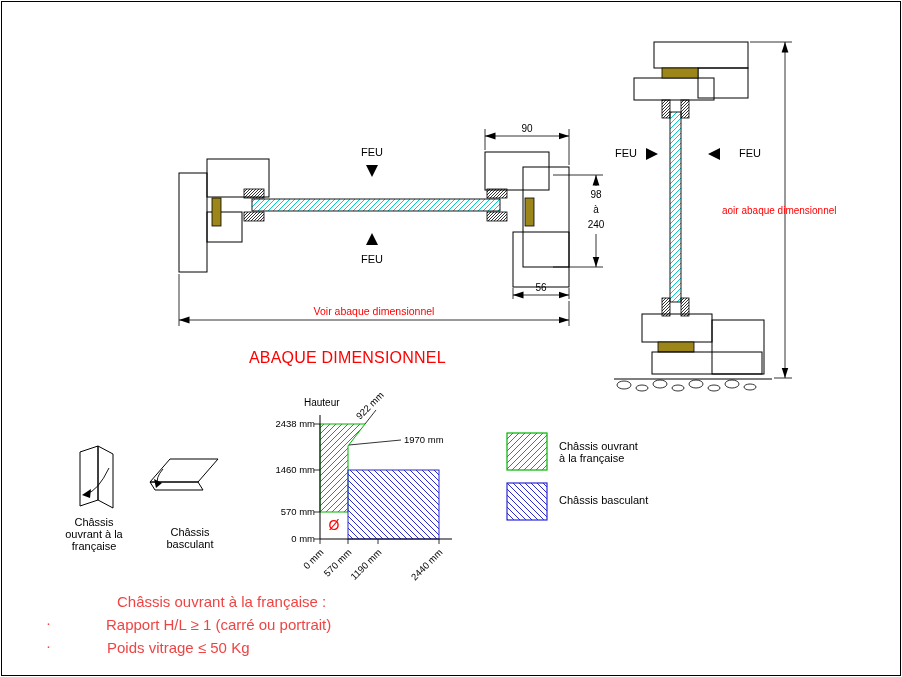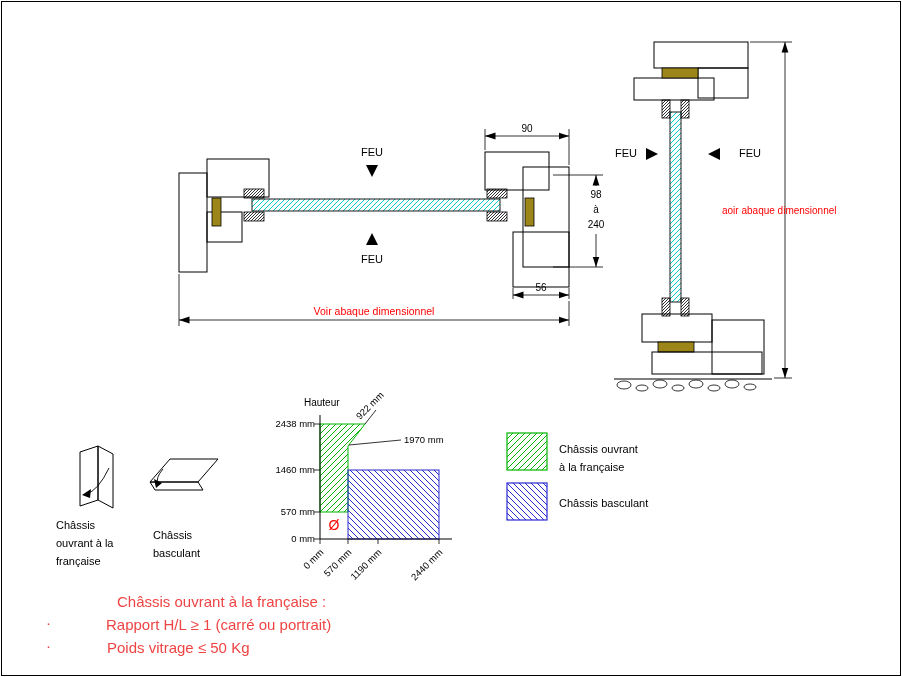--- a/index.html
+++ b/index.html
@@ -1,22 +1,22 @@
 <!DOCTYPE html>
 <html><head>
 <meta charset="utf-8">
 <style>
   *{box-sizing:border-box}
   body{margin:0;background:#fff;font-family:"Liberation Sans","DejaVu Sans",sans-serif}
   .page{position:relative;width:900px;height:675px;margin:1px;border:1px solid #000;background:#fff;overflow:hidden}
   .canvas{position:absolute;left:0;top:0}
   .abs{position:absolute}
-  .lbl{font-size:11px;line-height:18px;color:#000}
+  .lbl{font-size:11px;line-height:12px;color:#000}
   .pre{white-space:pre-line}
-  .center{text-align:left}
+  .center{text-align:center}
   .title-red{font-size:16px;color:#FF0000;letter-spacing:.2px}
   .note-red{font-size:15px;color:#ef4444}
   svg text{font-family:"Liberation Sans","DejaVu Sans",sans-serif}
   .t95{font-size:9.5px}.t10{font-size:10px}.t105{font-size:10.5px}.t11{font-size:11px}.t14{font-size:14px}
 </style>
 </head>
 <body>
 
 <div class="page">
 
@@ -181,20 +181,21 @@
     </g>
     <g>
       <polygon points="148,480 168,457 216,457 196,480"></polygon>
       <polygon points="148,480 196,480 201,488 153,488"></polygon>
       <path d="M161,467 Q153,476 156,483" stroke-width="0.9"></path>
       <polygon points="154,486 152,477 160,481" fill="#000" stroke="none"></polygon>
     </g>
   </g>
 </svg>
 
+<div class="abs title-red" style="left:247px;top:347px">ABAQUE DIMENSIONNEL</div>
 
 <div class="abs lbl pre center" style="left:54px;top:514px;width:76px">Châssis
 ouvrant à la
 française</div>
 <div class="abs lbl pre center" style="left:151px;top:524px;width:74px">Châssis
 basculant</div>
 
 <div class="abs lbl pre" style="left:557px;top:438px">Châssis ouvrant
 à la française</div>
 <div class="abs lbl" style="left:557px;top:492px">Châssis basculant</div>

